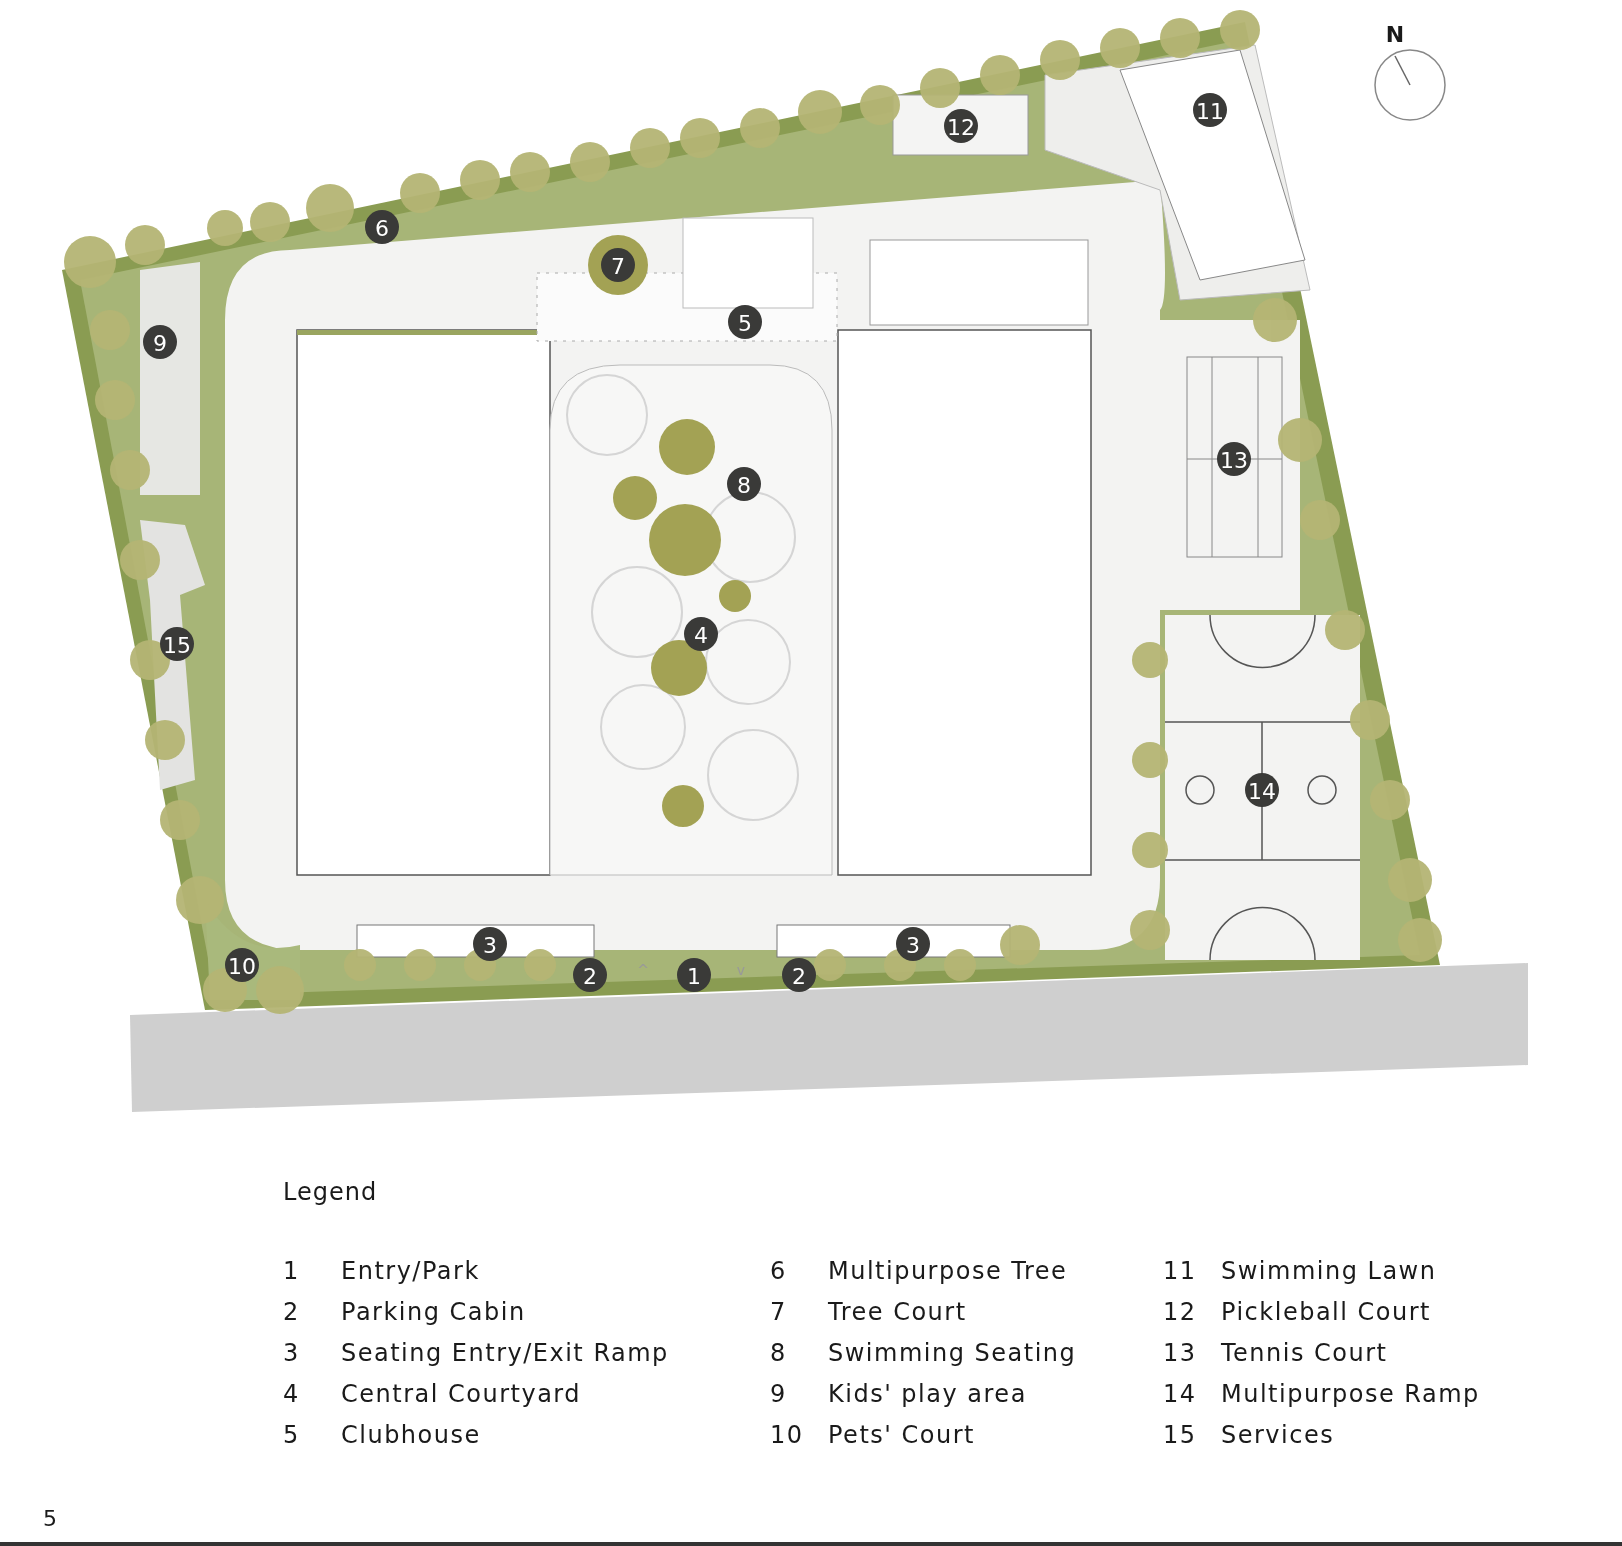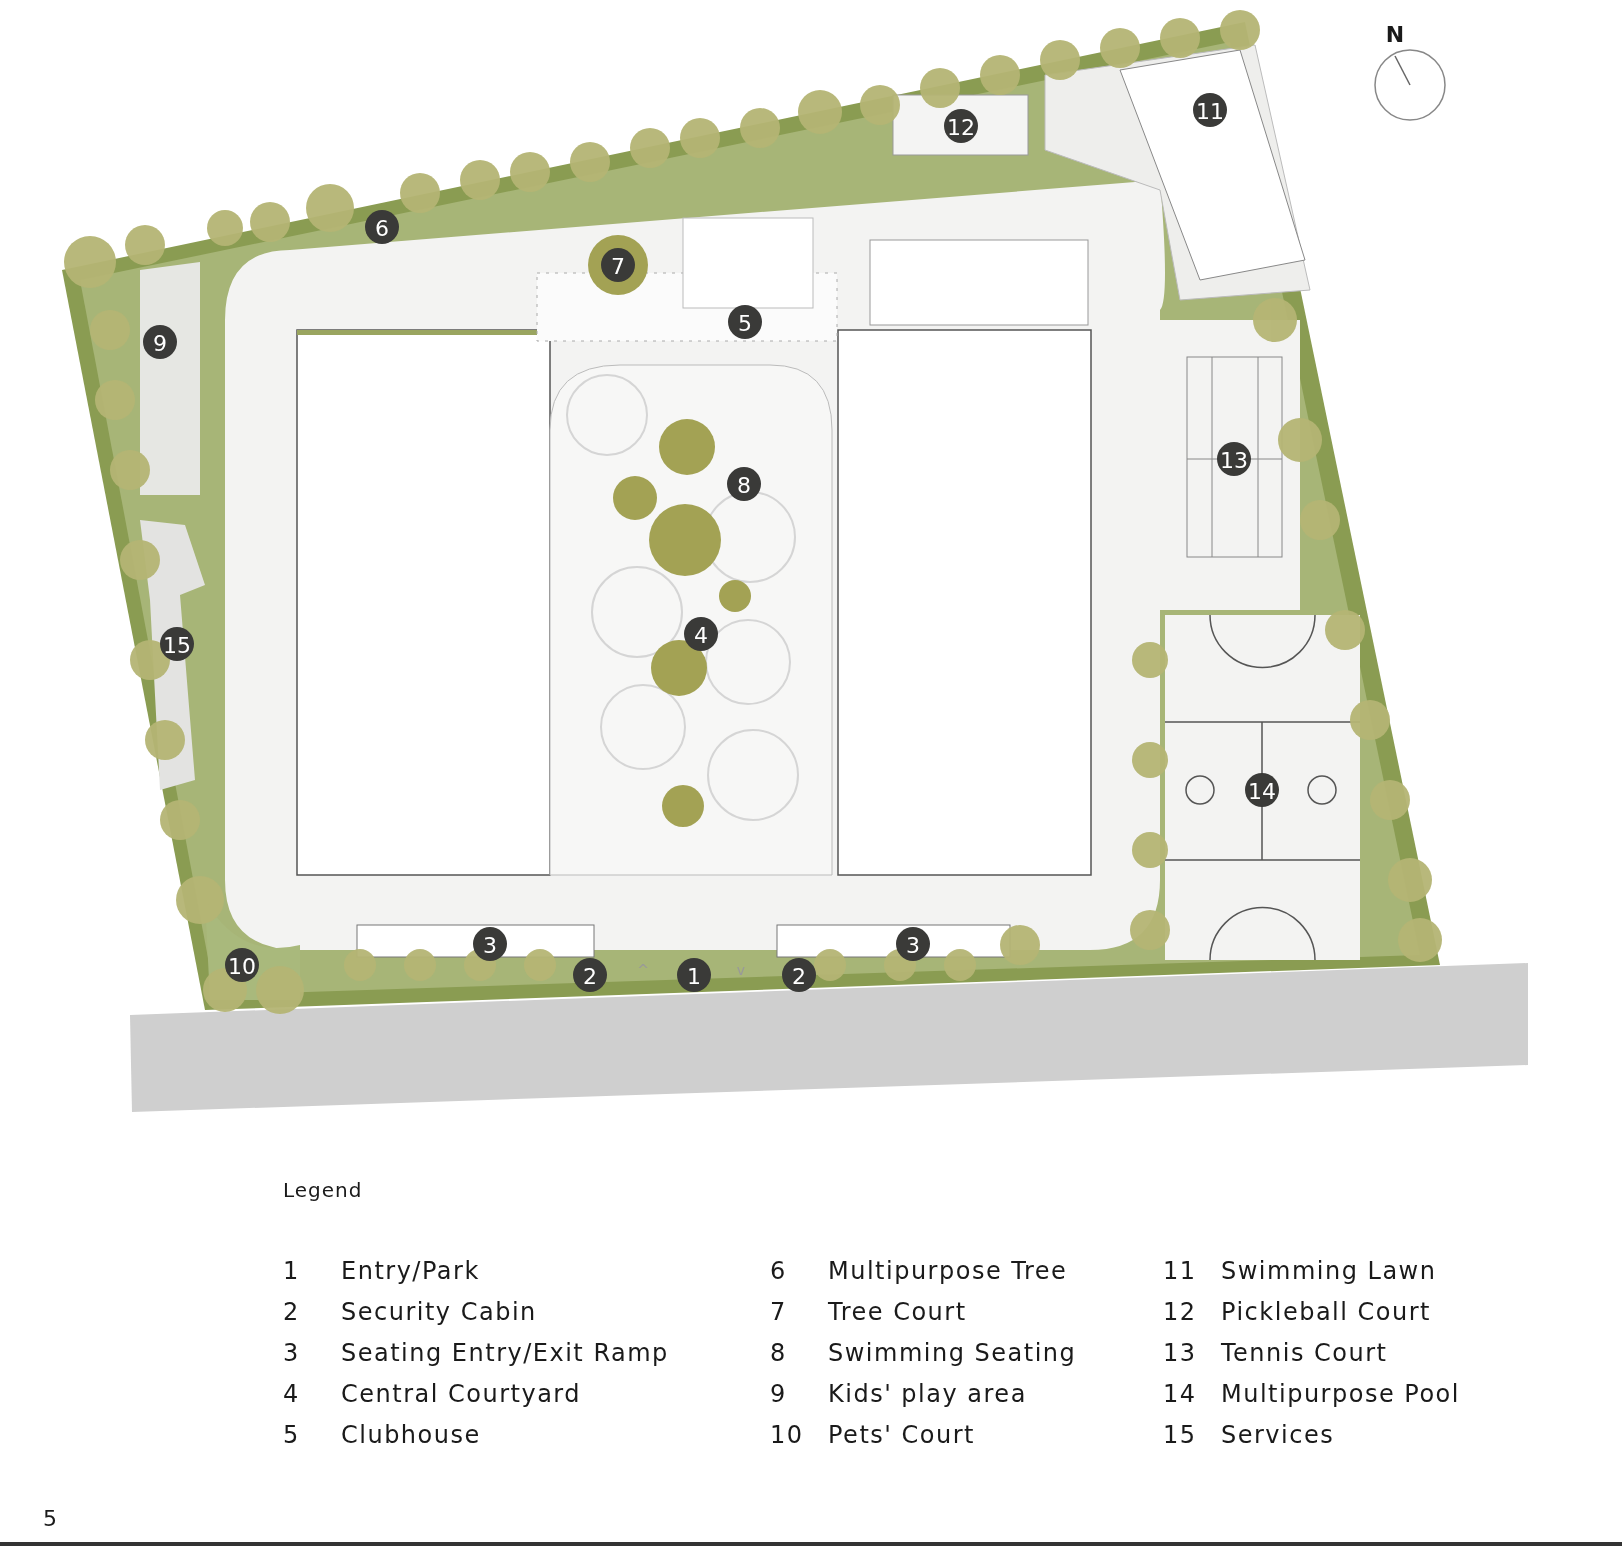--- a/index.html
+++ b/index.html
@@ -3,21 +3,21 @@
 <meta charset="utf-8">
 <style>
   html, body { margin: 0; padding: 0; background: #ffffff; }
   body { width: 1622px; height: 1546px; position: relative; overflow: hidden;
          font-family: "DejaVu Sans", sans-serif; color: #1a1a1a; }
   #plan { position: absolute; left: 0; top: 0; width: 1622px; height: 1130px; }
   .marker circle { fill: #3a3a38; }
   .marker text { fill: #ffffff; font-family: "DejaVu Sans", sans-serif; font-size: 22px;
                  text-anchor: middle; dominant-baseline: central; }
   .legend { position: absolute; left: 283px; top: 1178px; }
-  .legend-title { font-size: 20px; letter-spacing: 1px; margin: 0 0 38px 0; font-weight: normal; }
+  .legend-title { font-size: 24px; letter-spacing: 1px; margin: 0 0 38px 0; font-weight: normal; }
   .legend-cols { position: absolute; top: 72px; left: 0; width: 1250px; }
   .legend-col { position: absolute; top: 0; }
   .legend-item { display: flex; height: 41px; align-items: center; font-size: 24px; letter-spacing: 1.5px; white-space: nowrap; }
   .legend-num { width: 58px; display: inline-block; }
   .page-num { position: absolute; left: 43px; top: 1506px; font-size: 22px; }
   .page-rule { position: absolute; left: 0; top: 1542px; width: 1622px; height: 4px; background: #333; }
   .north { position: absolute; left: 1375px; top: 22px; width: 80px; height: 100px; }
   .north-label { position: absolute; left: 0; top: 0; width: 40px; text-align: center; font-size: 22px; font-weight: bold; }
 </style>
 </head>
@@ -232,21 +232,21 @@
 <div class="legend">
   <h3 class="legend-title">Legend</h3>
   <div class="legend-cols">
     <div class="legend-col" style="left:0">
       <div class="legend-item">
           <span class="legend-num">1</span>
           <span>Entry/Park</span>
         </div>
       <div class="legend-item">
           <span class="legend-num">2</span>
-          <span>Security Cabin</span>
+          <span>Parking Cabin</span>
         </div>
       <div class="legend-item">
           <span class="legend-num">3</span>
           <span>Seating Entry/Exit Ramp</span>
         </div>
       <div class="legend-item">
           <span class="legend-num">4</span>
           <span>Central Courtyard</span>
         </div>
       <div class="legend-item">
@@ -284,21 +284,21 @@
       <div class="legend-item">
           <span class="legend-num">12</span>
           <span>Pickleball Court</span>
         </div>
       <div class="legend-item">
           <span class="legend-num">13</span>
           <span>Tennis Court</span>
         </div>
       <div class="legend-item">
           <span class="legend-num">14</span>
-          <span>Multipurpose Pool</span>
+          <span>Multipurpose Ramp</span>
         </div>
       <div class="legend-item">
           <span class="legend-num">15</span>
           <span>Services</span>
         </div>
     </div>
   </div>
 </div>
 
 <div class="page-num">5</div>

